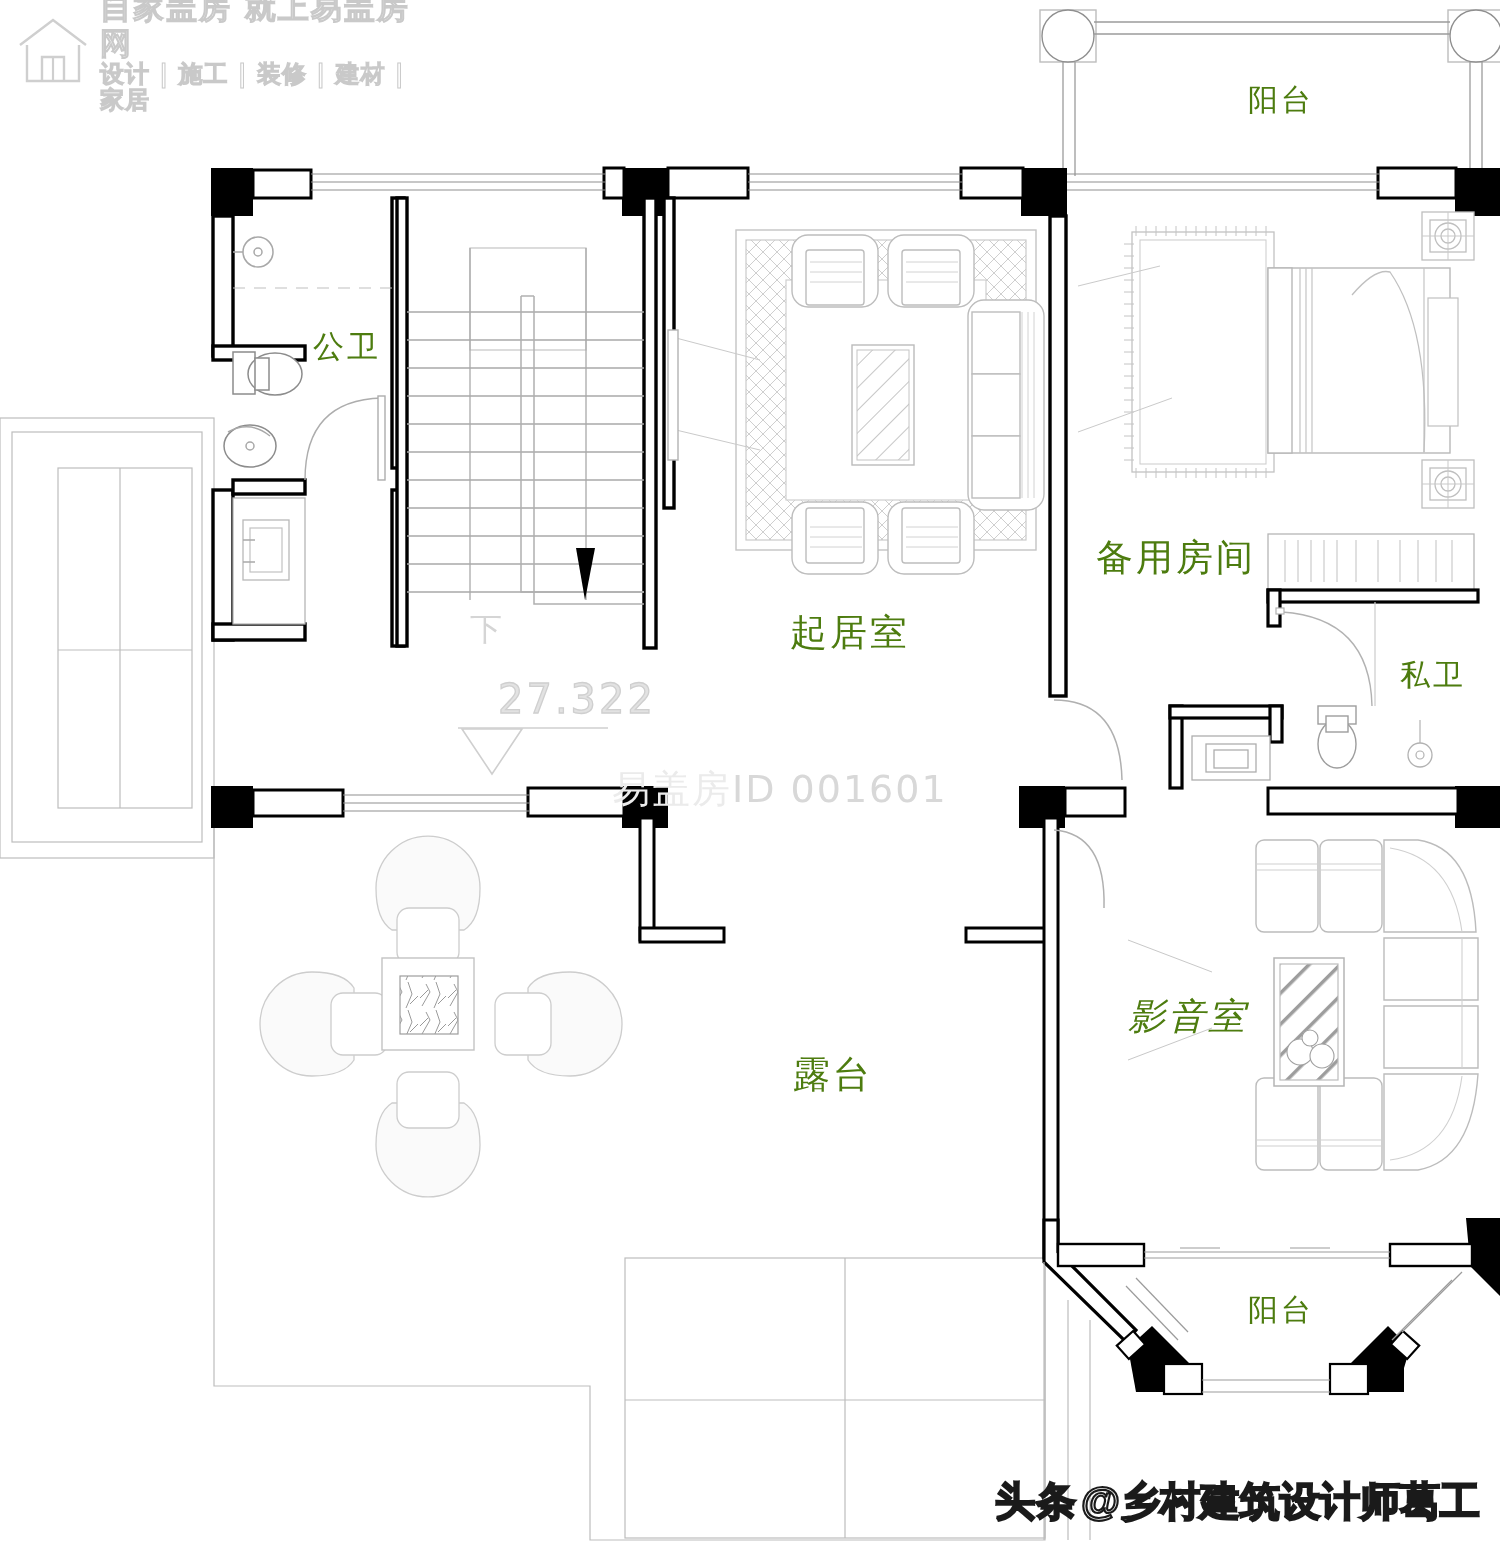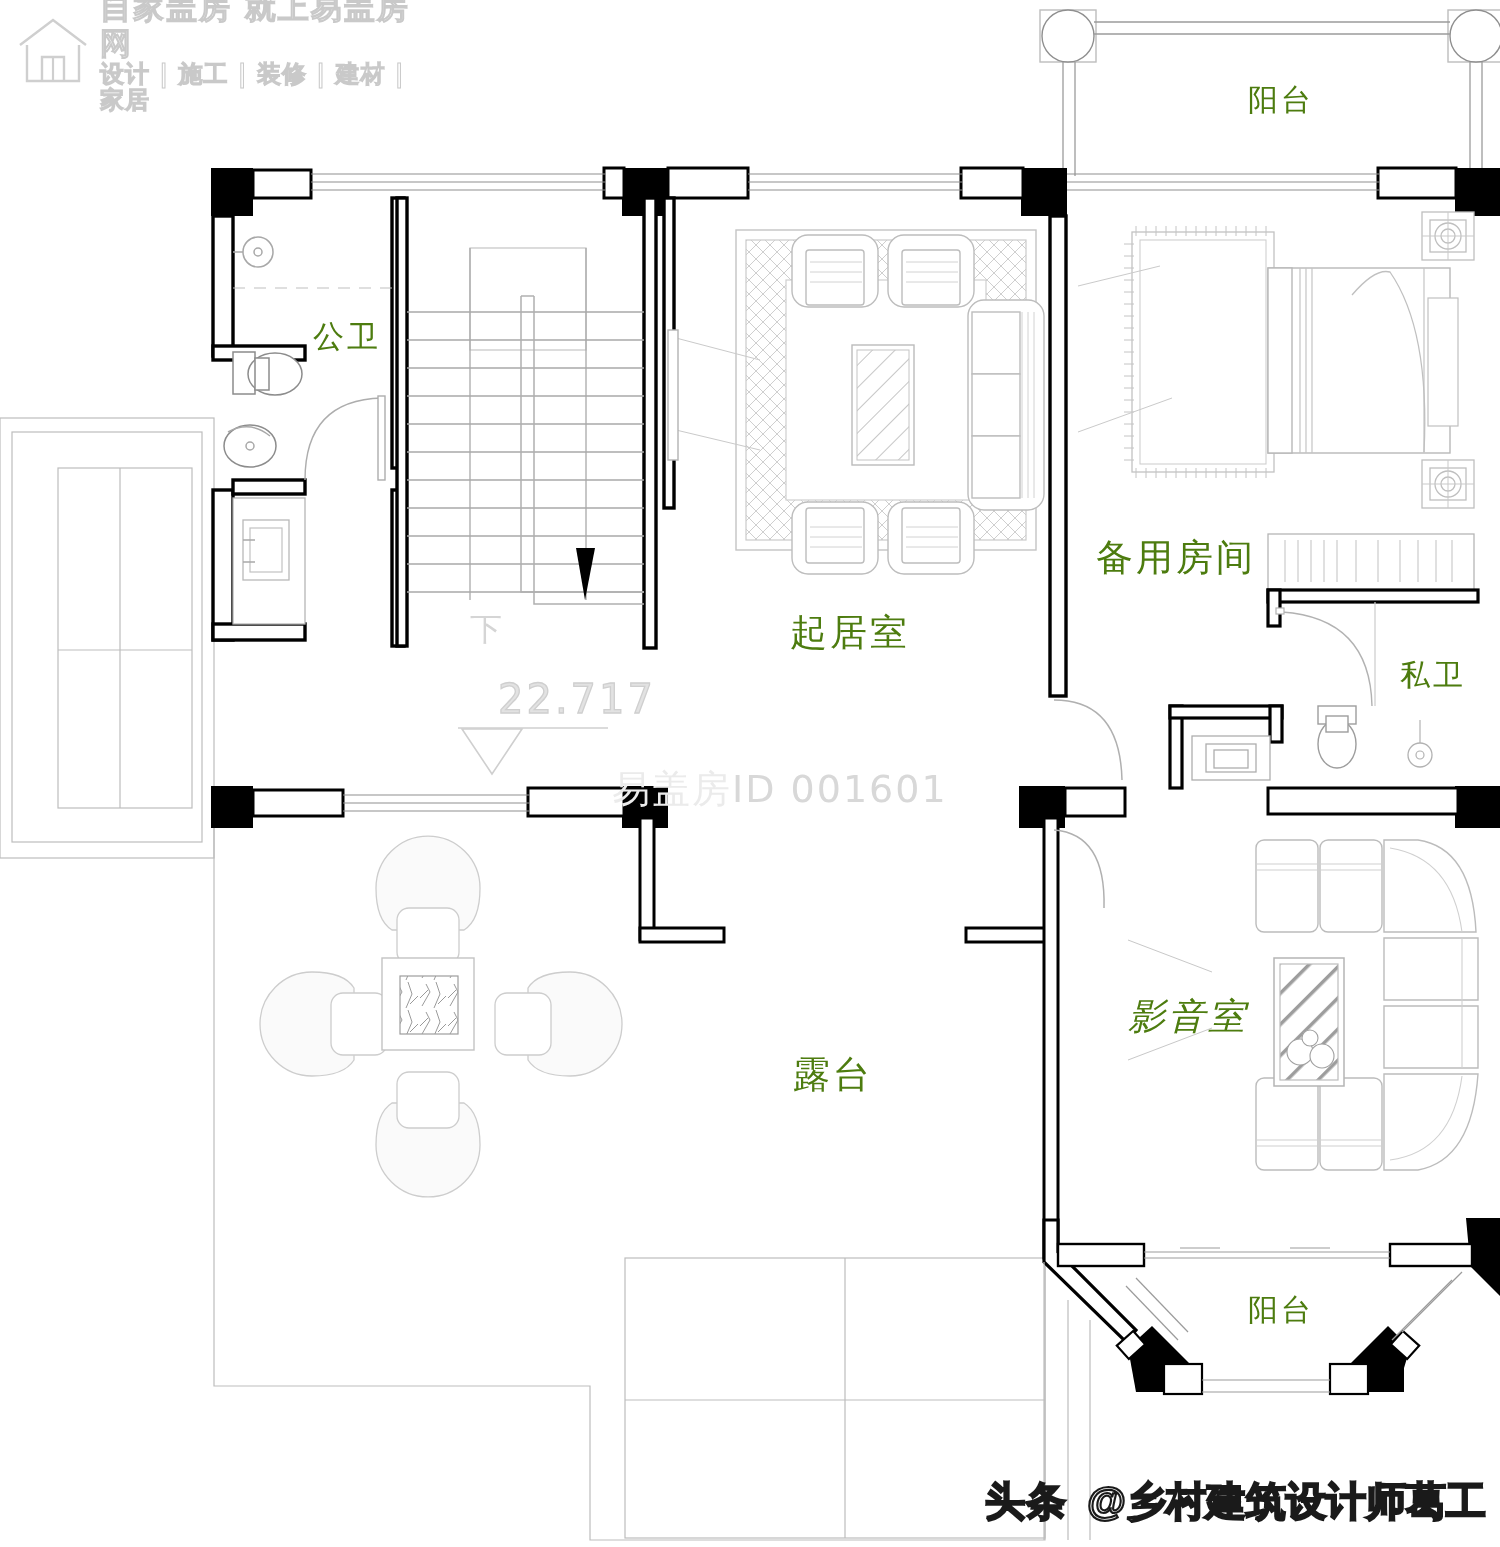--- a/index.html
+++ b/index.html
@@ -30,22 +30,22 @@
   .wm-id .cn{color:#ebebeb;}
 
   
   .elev{position:absolute;color:#e2e2e2;font-size:40px;letter-spacing:3px;
         -webkit-text-stroke:1.3px #cfcfcf;
         font-family:"DejaVu Sans","Liberation Sans",sans-serif;}
   .downmark{position:absolute;color:#d5d5d5;font-size:32px;
             font-family:"DejaVu Serif","Liberation Serif",serif;}
 
   
-  .attrib{position:absolute;right:14px;bottom:18px;display:flex;align-items:center;
-          gap:20px;white-space:nowrap;}
+  .attrib{position:absolute;right:20px;bottom:18px;display:flex;align-items:center;
+          gap:4px;white-space:nowrap;}
   .attrib .badge{font-size:40px;font-weight:700;color:#fff;
                  -webkit-text-stroke:2.2px #1a1a1a;
                  font-family:"DejaVu Sans","Liberation Sans",sans-serif;letter-spacing:1px;}
   .attrib .handle{font-size:40px;font-weight:700;color:#fff;
                   -webkit-text-stroke:2.2px #1a1a1a;
                   font-family:Liberation Sans, sans-serif;letter-spacing:0px;}
 </style>
 </head>
 <body>
 
@@ -530,30 +530,30 @@
       <path d="M37,42 L37,66" fill="none" stroke="#cfcfcf" stroke-width="2.2"></path>
     </svg>
     <div class="logo-text">
       <div class="logo-main">自家盖房 就上易盖房网</div>
       <div class="logo-sub">设计 | 施工 | 装修 | 建材 | 家居</div>
     </div>
   </div>
 
   <div id="room-labels">
       <div class="rlabel" style="left: 1248px; top: 80px; font-size: 30px;">阳台</div>
-      <div class="rlabel" style="left: 313px; top: 316px; font-size: 31px;">公卫</div>
+      <div class="rlabel" style="left: 313px; top: 326px; font-size: 31px;">公卫</div>
       <div class="rlabel" style="left: 790px; top: 608px; font-size: 37px;">起居室</div>
       <div class="rlabel" style="left: 1096px; top: 533px; font-size: 37px;">备用房间</div>
       <div class="rlabel" style="left: 1400px; top: 655px; font-size: 30px;">私卫</div>
       <div class="rlabel" style="left: 793px; top: 1050px; font-size: 37px; text-align: center;">露台</div>
       <div class="rlabel" style="left: 1128px; top: 992px; font-size: 37px; font-style: italic;">影音室</div>
       <div class="rlabel" style="left: 1248px; top: 1290px; font-size: 30px;">阳台</div>
     </div>
 
-  <div class="elev" style="left:498px;top:676px;">22.717</div>
+  <div class="elev" style="left:498px;top:676px;">27.322</div>
   <svg style="position:absolute;left:458px;top:722px;" width="160" height="60">
     <line x1="0" y1="6" x2="150" y2="6" stroke="#cfcfcf" stroke-width="1.6"></line>
     <polygon points="4,7 64,7 34,52" fill="none" stroke="#cfcfcf" stroke-width="1.6"></polygon>
   </svg>
   <div class="downmark" style="left:470px;top:608px;">下</div>
 
   <div class="wm-id" style="left:612px;top:764px;">
     <span class="cn">易盖房</span><span>ID 001601</span>
   </div>
 

